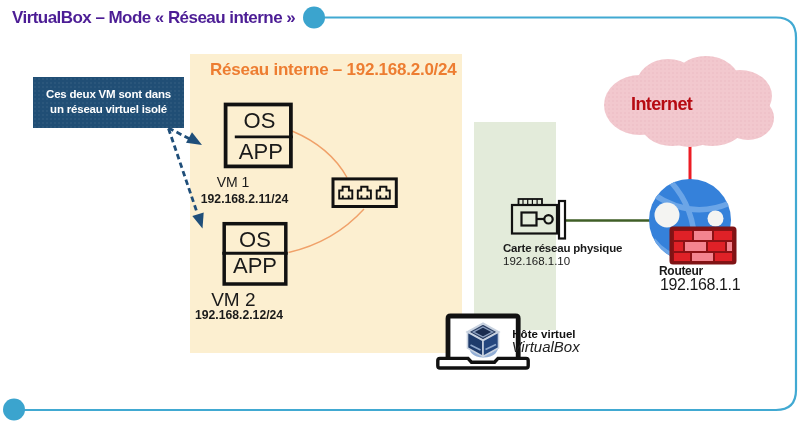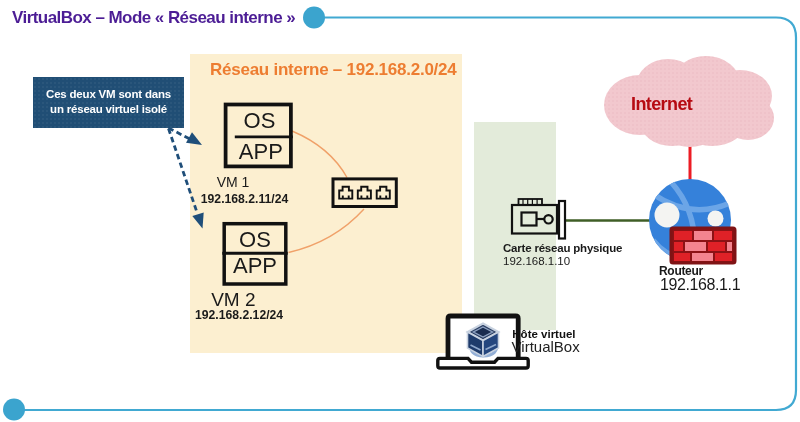--- a/index.html
+++ b/index.html
@@ -16,21 +16,21 @@
   #vm1l{left:216.7px;top:174px;width:90px;font-size:14px;}
   #vm1ip{left:200.8px;top:191.7px;width:120px;font-size:12.2px;font-weight:bold;}
   #vm2l{left:211.2px;top:289.4px;width:90px;font-size:19px;}
   #vm2ip{left:195px;top:308.2px;width:120px;font-size:12.2px;font-weight:bold;}
   #cartel{left:503px;top:242.2px;width:140px;font-size:11.5px;font-weight:bold;letter-spacing:-0.2px;}
   #carteip{left:503px;top:255px;width:140px;font-size:11.5px;}
   #internet{left:631px;top:94.4px;width:120px;font-size:18px;letter-spacing:-0.6px;font-weight:bold;color:#B60A12;}
   #routl{left:659px;top:263.5px;width:120px;font-size:12px;letter-spacing:-0.3px;font-weight:bold;}
   #routip{left:660px;top:276.4px;width:120px;font-size:16px;letter-spacing:-0.4px;}
   #hotel{left:512.3px;top:328.4px;width:120px;font-size:11.5px;font-weight:bold;color:#111;}
-  #hotevb{left:511.6px;top:338.2px;width:120px;font-size:15px;color:#222;}
+  #hotevb{left:511.6px;top:338.2px;width:120px;font-size:15px;color:#222;font-style:italic;}
   svg{position:absolute;left:0;top:0;z-index:3;}
 </style>
 </head>
 <body>
 <div class="abs dots" id="beige"></div>
 <div class="abs dotsg" id="green"></div>
 
 <svg width="800" height="422" viewBox="0 0 800 422">
 
   <path d="M324 17.5 H 776 Q 796 17.5 796 37.5 V 390 Q 796 410 776 410 H 24" fill="none" stroke="#41A9D2" stroke-width="2.2"></path>

